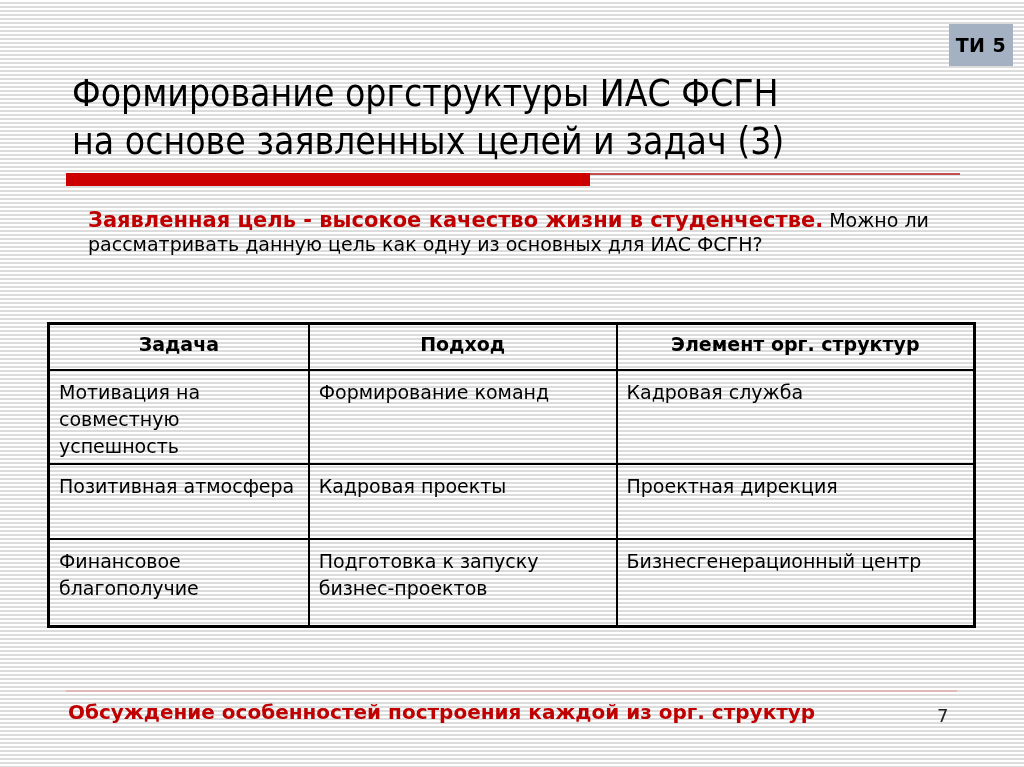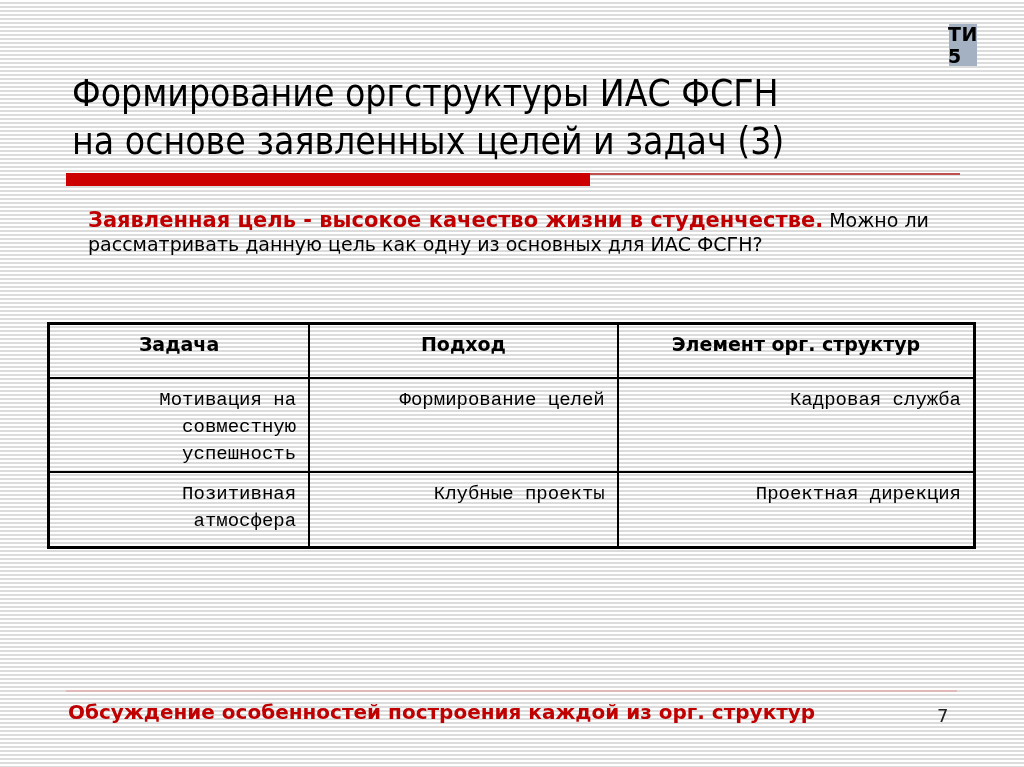--- a/index.html
+++ b/index.html
@@ -18,21 +18,21 @@
       #ffffff 0px,
       #ffffff 2px,
       #dcdcdc 2px,
       #dcdcdc 4px
     );
   }
   .badge {
     position: absolute;
     left: 949px;
     top: 24px;
-    width: 28px;
+    width: 64px;
     height: 42px;
     background: #a3b1c3;
     color: #000;
     font-weight: bold;
     font-size: 19px;
     display: flex;
     align-items: center;
     justify-content: center;
     letter-spacing: 0.5px;
   }
@@ -93,27 +93,26 @@
     border: 2px solid #000;
     vertical-align: top;
     font-size: 19px;
     line-height: 27px;
     color: #000;
   }
   table.main th {
     font-weight: bold;
     text-align: center;
     height: 38px;
-    padding: 6px 8px 8px 8px;
+    padding: 6px 8px 0 8px;
     vertical-align: top;
   }
   table.main td {
-    padding: 8px 12px 0 24px;
-    text-align: right;
-    font-family: Liberation Mono, monospace;
+    padding: 8px 12px 0 9px;
+    text-align: left;
   }
   .col1 { width: 244px; }
   .col2 { width: 293px; }
   .col3 { width: 342px; }
   tr.r1 td { height: 84px; }
   tr.r2 td { height: 65px; }
   tr.r3 td { height: 77px; }
   .footer-line {
     position: absolute;
     left: 66px;
@@ -160,26 +159,31 @@
   <thead>
     <tr>
       <th class="col1">Задача</th>
       <th class="col2">Подход</th>
       <th class="col3">Элемент орг. структур</th>
     </tr>
   </thead>
   <tbody>
     <tr class="r1">
       <td>Мотивация на совместную успешность</td>
-      <td>Формирование целей</td>
+      <td>Формирование команд</td>
       <td>Кадровая служба</td>
     </tr>
     <tr class="r2">
       <td>Позитивная атмосфера</td>
-      <td>Клубные проекты</td>
+      <td>Кадровая проекты</td>
       <td>Проектная дирекция</td>
+    </tr>
+    <tr class="r3">
+      <td>Финансовое благополучие</td>
+      <td>Подготовка к запуску бизнес-проектов</td>
+      <td>Бизнесгенерационный центр</td>
     </tr>
   </tbody>
 </table>
 
 <div class="footer-line"></div>
 <div class="footer-text">Обсуждение особенностей построения каждой из орг. структур</div>
 <div class="page-num">7</div>
 
 </body></html>

